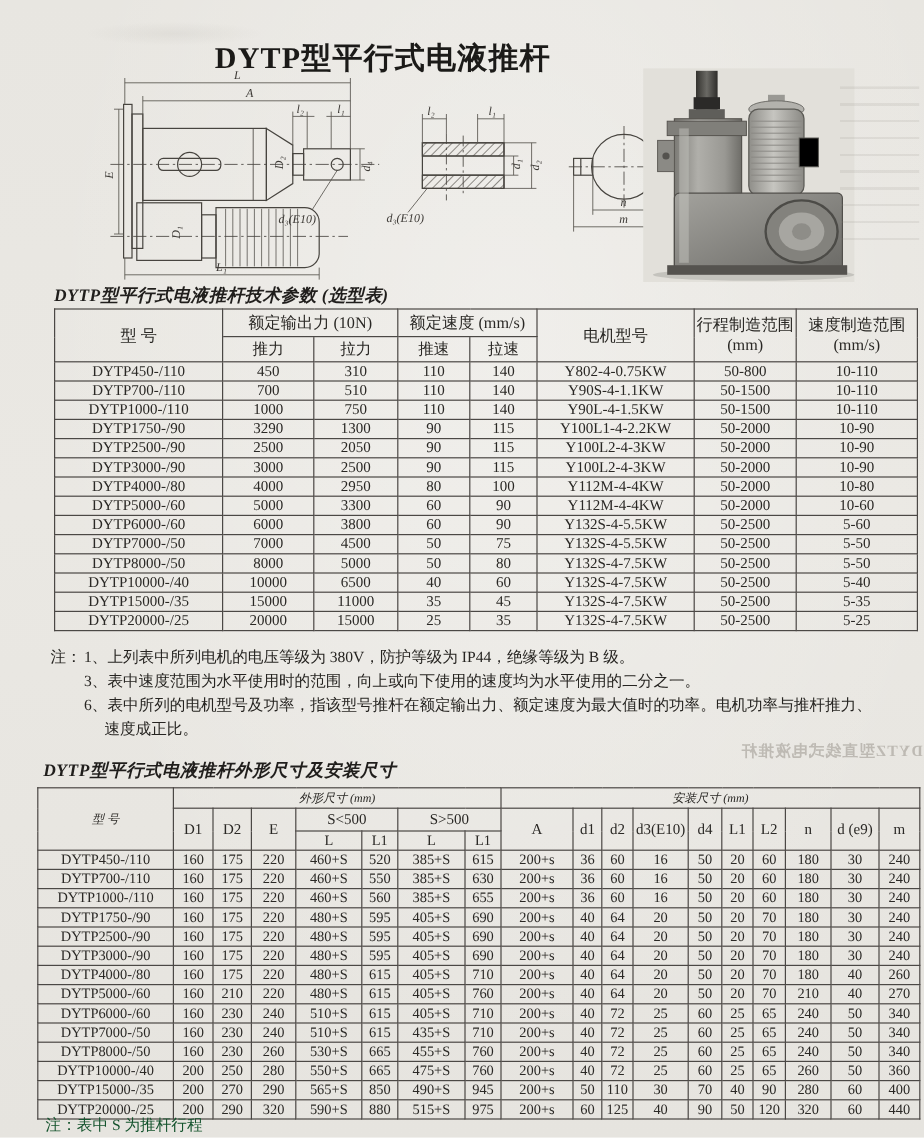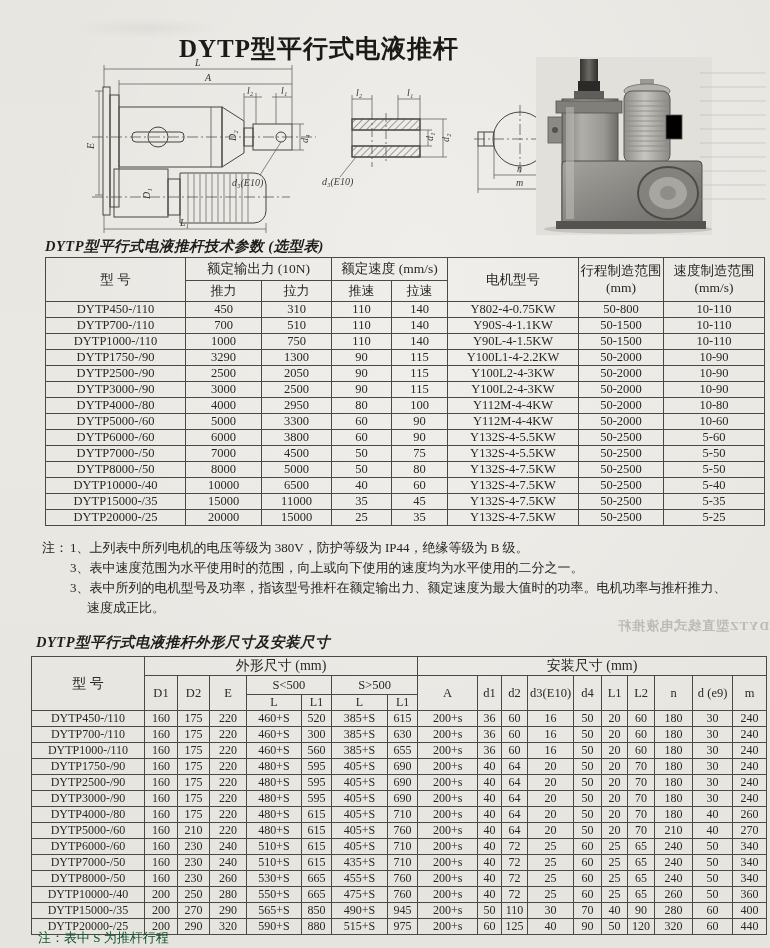--- a/index.html
+++ b/index.html
@@ -24,21 +24,21 @@
   table{border-collapse:collapse;table-layout:fixed;position:absolute;background:transparent;}
   th,td{
     border:1px solid #4b4845;text-align:center;vertical-align:middle;
     padding:0 1px;white-space:nowrap;overflow:hidden;font-weight:normal;
   }
   .t1{left:45px;top:257px;width:719px;font-size:12.5px;}
   .t1 thead tr.r1 th{height:22px;font-size:13.5px;}
   .t1 thead tr.r2 th{height:20px;font-size:13px;}
   .t1 tbody td{height:15px;}
   .t2{left:31px;top:656px;width:735px;font-size:12px;}
-  .t2 thead tr.r1 th{height:16px;font-size:14px;}
+  .t2 thead tr.r1 th{height:16px;font-size:10px;font-style:italic;}
   .t2 thead tr.r2 th{height:18px;font-size:12.5px;}
   .t2 thead tr.r3 th{height:14px;font-size:12px;}
   .t2 tbody td{height:14px;}
   .two-line span{display:block;line-height:1.25;}
 
   .notes{position:absolute;left:42px;top:538px;width:700px;font-size:13px;line-height:20px;color:#262421;}
   .notes-prefix{position:absolute;left:0;top:0;}
   .notes-items{margin-left:28px;width:668px;}
   .note-line{padding-left:17px;text-indent:-17px;}
   .bottom-note{position:absolute;left:38px;top:929px;font-size:13px;color:#14532d;}
@@ -435,21 +435,21 @@
           <td>5-25</td>
         </tr>
       </tbody>
   </table>
 
   <div class="notes">
     <span class="notes-prefix">注：</span>
     <div class="notes-items">
         <div class="note-line">1、上列表中所列电机的电压等级为 380V，防护等级为 IP44，绝缘等级为 B 级。</div>
         <div class="note-line">3、表中速度范围为水平使用时的范围，向上或向下使用的速度均为水平使用的二分之一。</div>
-        <div class="note-line">3、表中所列的电机型号及功率，指该型号推杆在额定输出力、额定速度为最大值时的功率。电机功率与推杆推力、速度成正比。</div>
+        <div class="note-line">6、表中所列的电机型号及功率，指该型号推杆在额定输出力、额定速度为最大值时的功率。电机功率与推杆推力、速度成正比。</div>
       </div>
   </div>
 
   <div class="sec-title sec2">DYTP型平行式电液推杆外形尺寸及安装尺寸</div>
   <table class="t2">
     <colgroup>
       <col style="width:113px">
         <col style="width:33px">
         <col style="width:32px">
         <col style="width:37px">
@@ -518,21 +518,21 @@
           <td>180</td>
           <td>30</td>
           <td>240</td>
         </tr>
         <tr>
           <td>DYTP700-/110</td>
           <td>160</td>
           <td>175</td>
           <td>220</td>
           <td>460+S</td>
-          <td>300</td>
+          <td>550</td>
           <td>385+S</td>
           <td>630</td>
           <td>200+s</td>
           <td>36</td>
           <td>60</td>
           <td>16</td>
           <td>50</td>
           <td>20</td>
           <td>60</td>
           <td>180</td>

